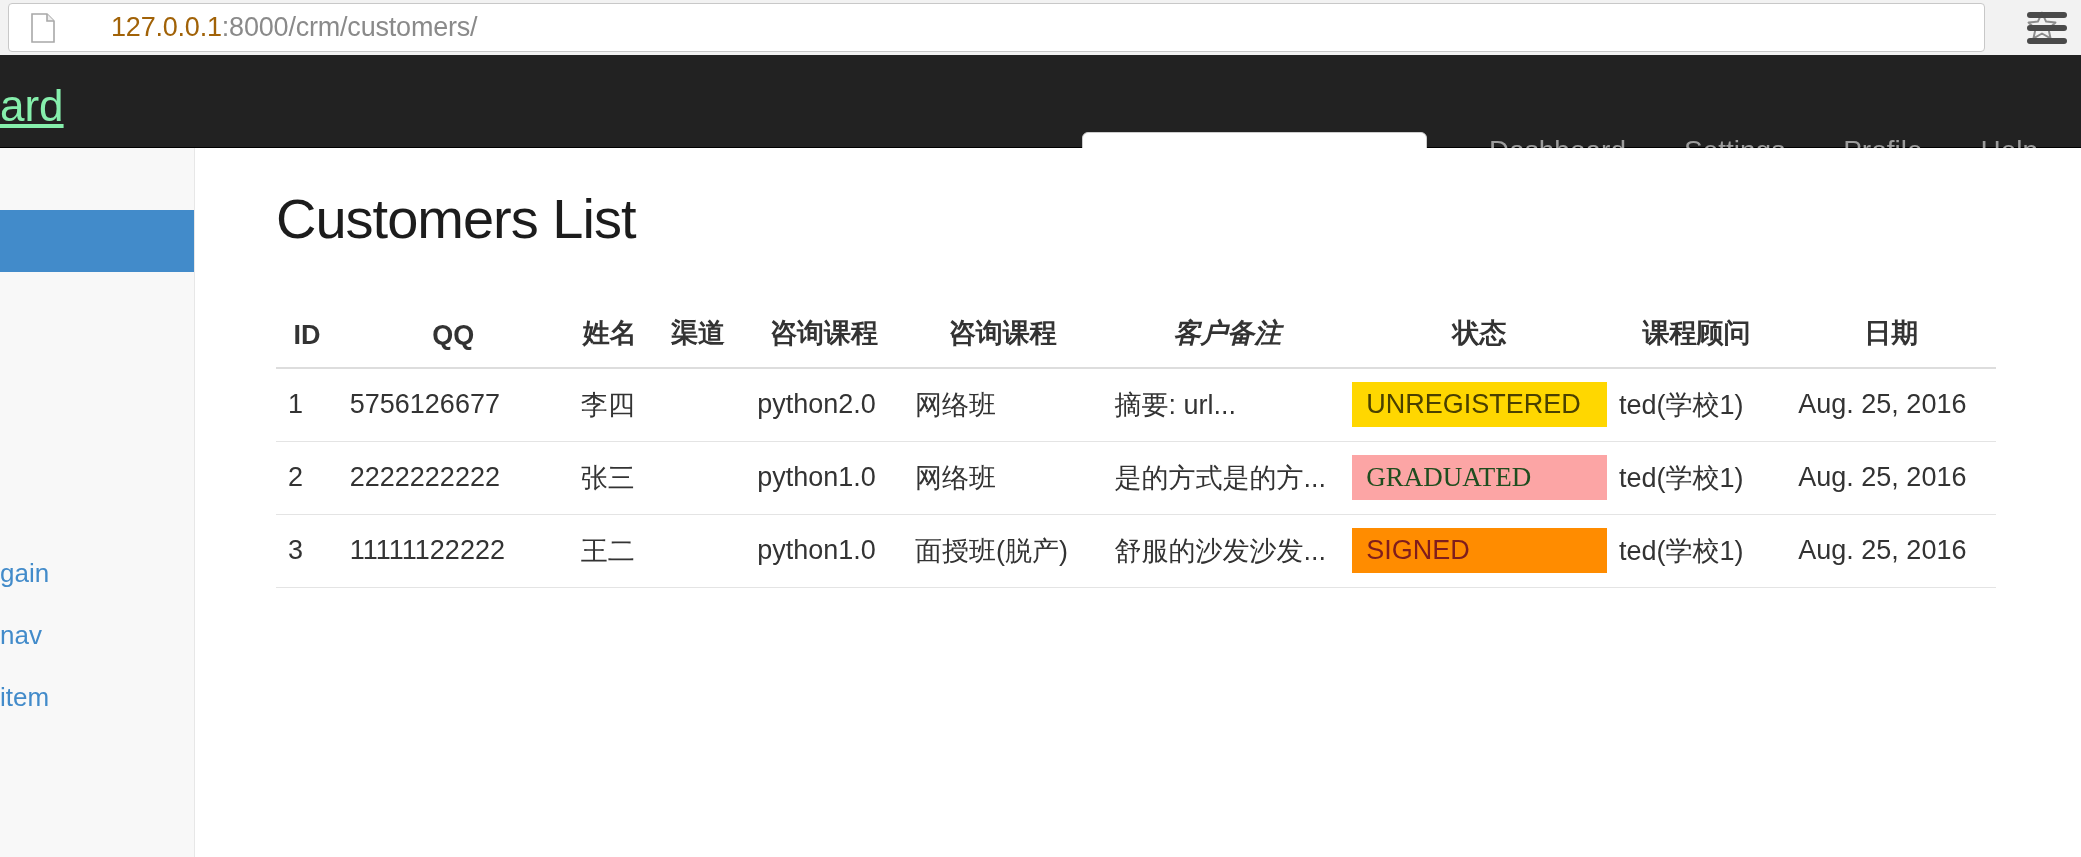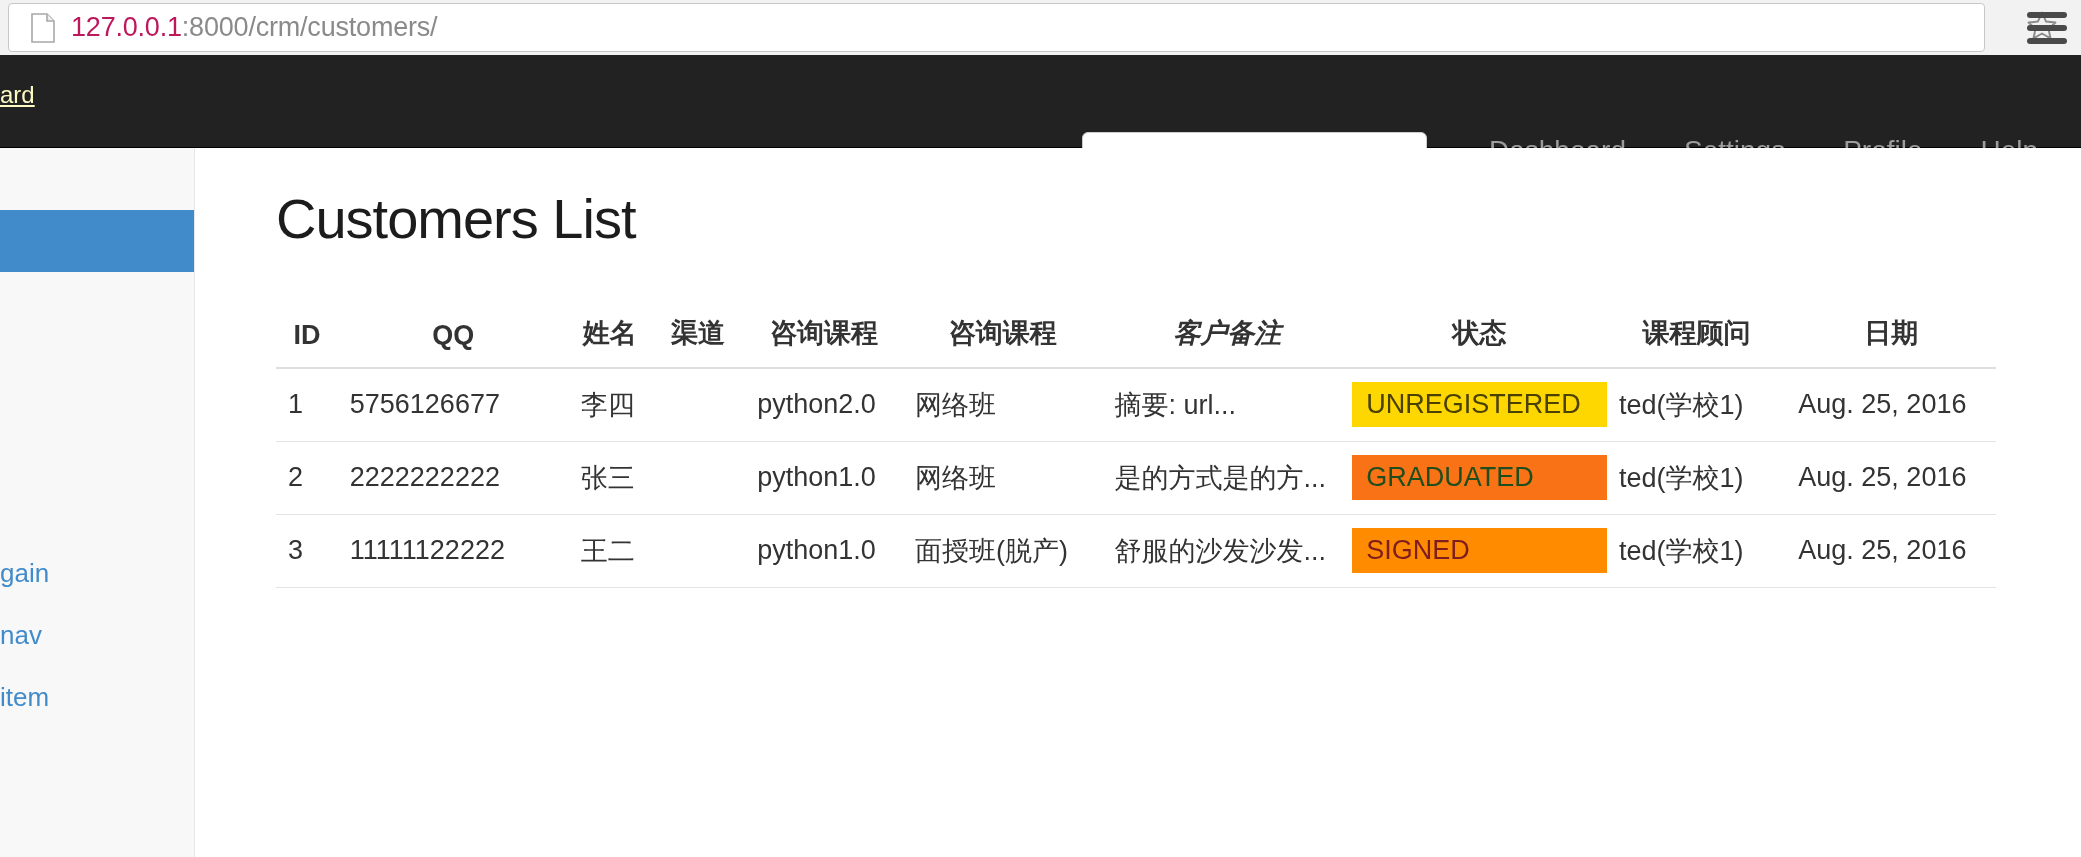--- a/index.html
+++ b/index.html
@@ -38,21 +38,21 @@
     margin-right: 16px;
     flex: 0 0 auto;
   }
   .url-text {
     font-size: 27px;
     color: #8a8a8a;
     letter-spacing: -0.2px;
     white-space: nowrap;
     font-family: "Liberation Sans", sans-serif;
   }
-  .url-text .host { color: #be185d; }
+  .url-text .host { color: #a16207; margin-left: 40px; }
   .star-icon {
     position: absolute;
     right: 22px; top: 9px;
     width: 34px; height: 34px;
   }
   .menu-icon {
     position: absolute;
     right: 14px; top: 12px;
     width: 40px; height: 32px;
     display: flex;
@@ -71,22 +71,22 @@
   .navbar {
     position: absolute;
     left: 0; top: 55px;
     width: 2081px; height: 93px;
     background: #222222;
     border-bottom: 1px solid #000;
   }
   .navbar-brand {
     position: absolute;
     left: 0; top: 26px;
-    font-size: 24px;
-    color: #fef9c3;
+    font-size: 44px;
+    color: #86efac;
     white-space: nowrap;
   }
   .navbar-search {
     position: absolute;
     left: 1082px; top: 77px;
     width: 345px; height: 58px;
     background: #ffffff;
     border: 1px solid #cccccc;
     border-radius: 6px;
     font-size: 27px;
@@ -192,21 +192,21 @@
 
   td.status-cell { padding: 0 0 0 0 !important; }
   .status-badge {
     display: block;
     padding: 7px 14px;
     font-size: 27px;
     color: #3a3a16;
     white-space: nowrap;
   }
   .status-UNREGISTERED { background: #FFD700; color: #4a4000; }
-  .status-GRADUATED    { background: #f97316; color: #1e4d1e; }
+  .status-GRADUATED    { background: #fca5a5; color: #1e4d1e; font-family: Liberation Serif, serif; }
   .status-SIGNED       { background: #FF8C00; color: #7f1d1d; }
 </style>
 </head>
 <body>
 
 <div class="browser-bar">
   <div class="url-field">
     <svg class="page-icon" viewBox="0 0 24 30">
       <path d="M1 1 h15 l7 7 v21 h-22 z" fill="#ffffff" stroke="#a8a8a8" stroke-width="1.6"></path>
       <path d="M16 1 v7 h7" fill="#eeeeee" stroke="#a8a8a8" stroke-width="1.6"></path>

